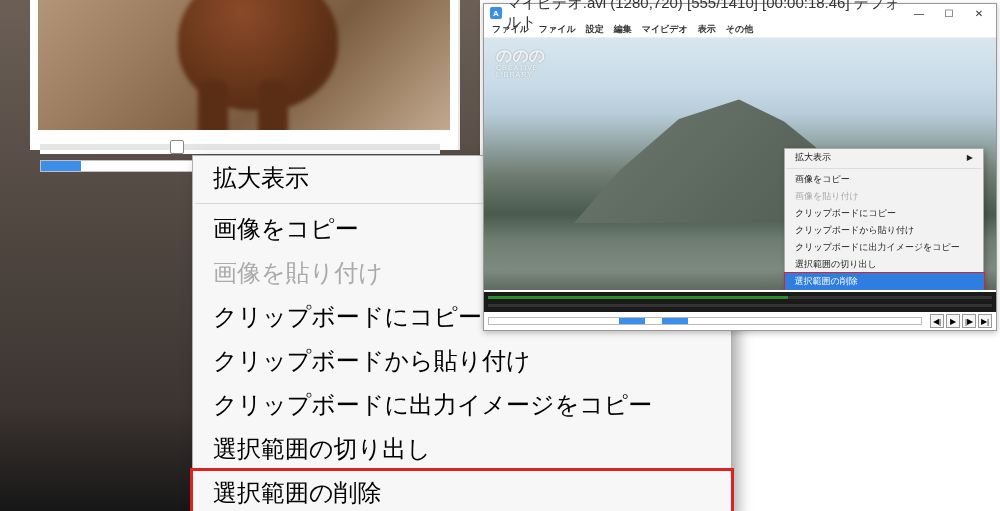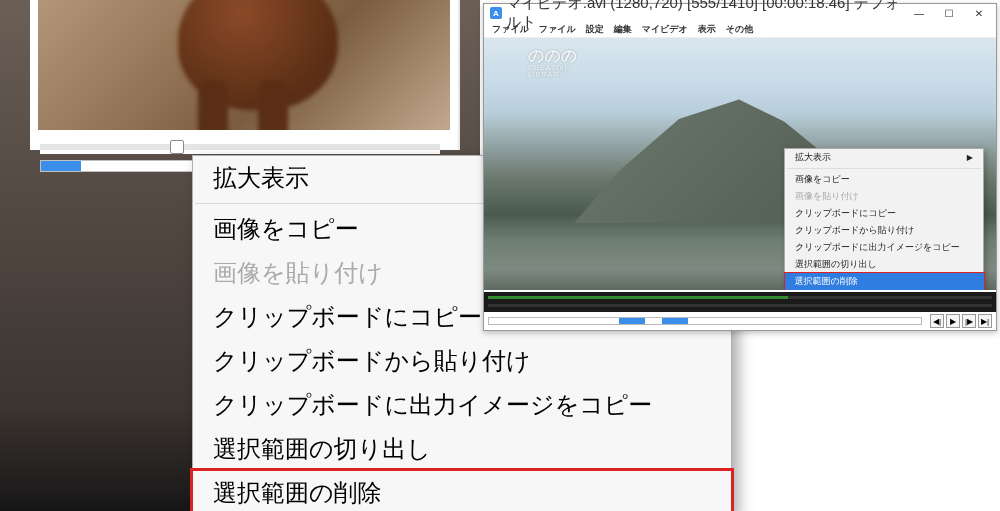--- a/index.html
+++ b/index.html
@@ -183,21 +183,20 @@
     background: linear-gradient(135deg, rgba(255,255,255,.1), rgba(0,0,0,.15));
   }
   .nhk-logo {
     position: absolute;
     left: 12px; top: 10px;
     color: rgba(255,255,255,.85);
     font-size: 16px;
     font-weight: bold;
     text-shadow: 0 0 2px rgba(0,0,0,.3);
     line-height: 1;
-    margin-left: 32px;
   }
   .nhk-sub { font-size: 7px; font-weight: normal; letter-spacing: 1px; display: block; }
 
   
   .small-menu {
     position: absolute;
     right: 12px; top: 110px;
     width: 200px;
     background: #f2f2f2;
     border: 1px solid #aaa;

